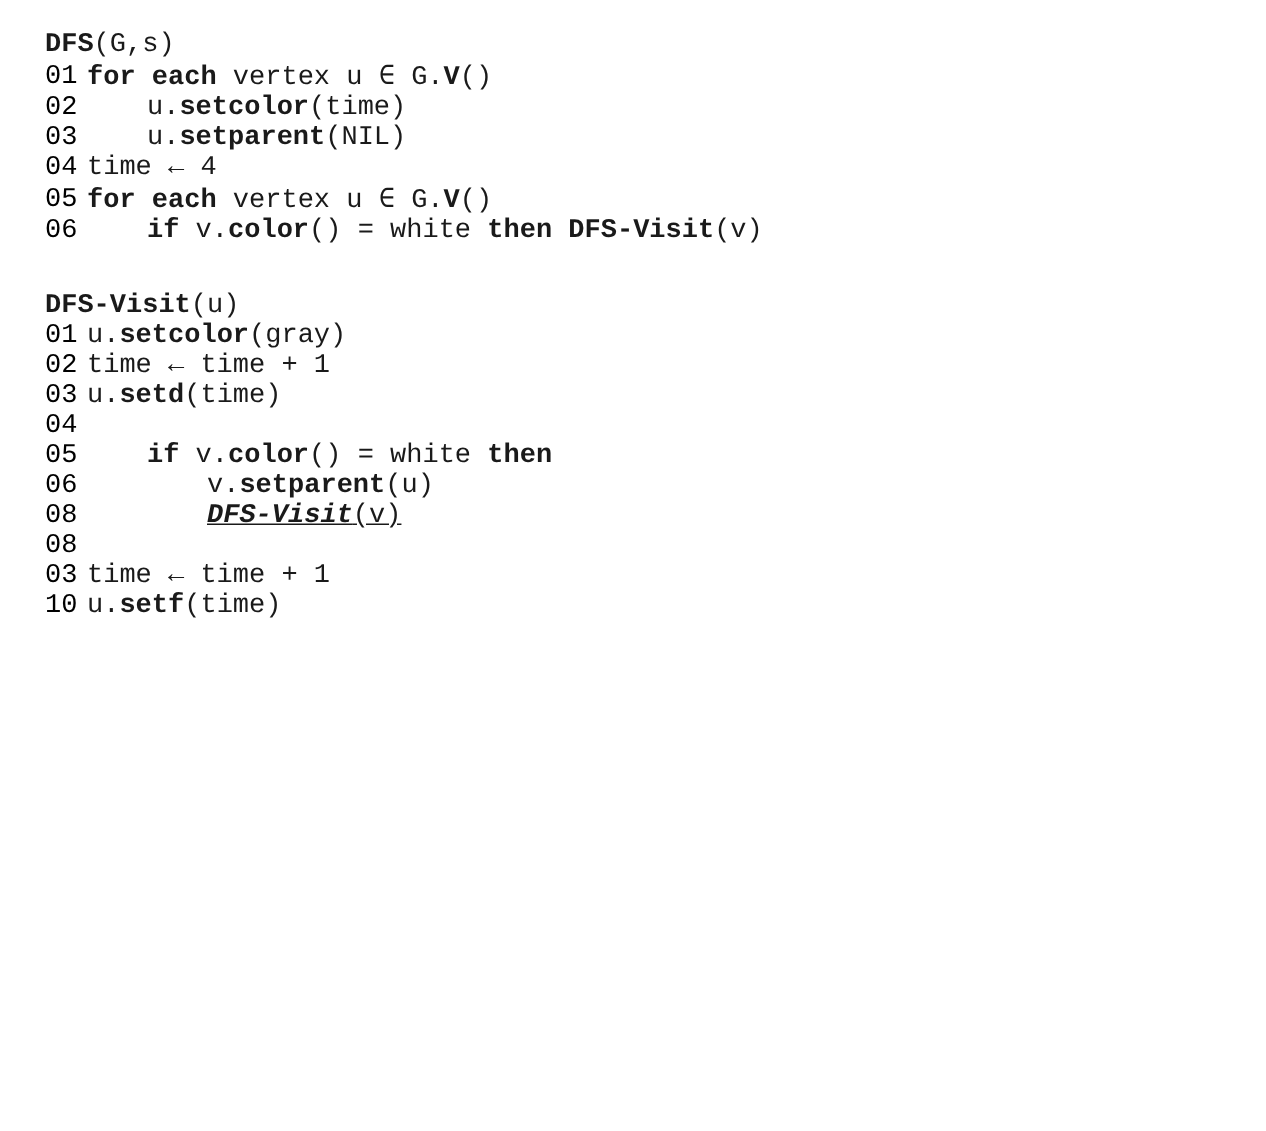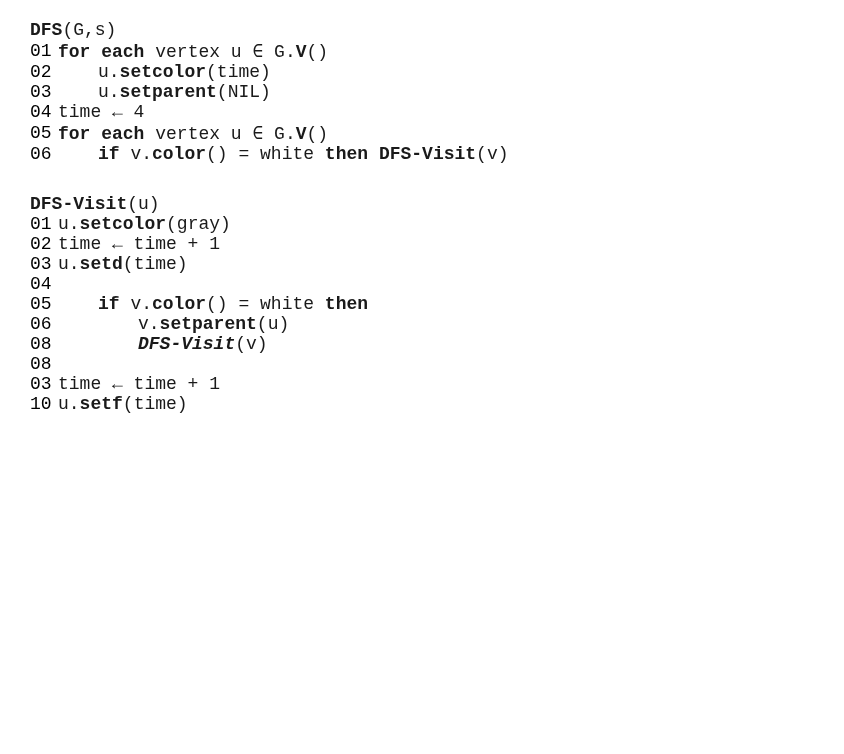--- a/index.html
+++ b/index.html
@@ -90,21 +90,21 @@
       <div class="line">
         <span class="line-num">05</span>
         <span style="padding-left: 40px;"><span style="font-weight: bold;">if</span><span> v.</span><span style="font-weight: bold;">color</span><span>() = white </span><span style="font-weight: bold;">then</span></span>
       </div>
       <div class="line">
         <span class="line-num">06</span>
         <span style="padding-left: 80px;"><span>v.</span><span style="font-weight: bold;">setparent</span><span>(u)</span></span>
       </div>
       <div class="line">
         <span class="line-num">08</span>
-        <span style="padding-left: 80px;"><span style="font-weight: bold; font-style: italic;">DFS-Visit</span><span>(v)</span></span>
+        <span style="padding-left: 80px; text-decoration: underline;"><span style="font-weight: bold; font-style: italic;">DFS-Visit</span><span>(v)</span></span>
       </div>
       <div class="line">
         <span class="line-num">08</span>
       </div>
       <div class="line">
         <span class="line-num">03</span>
         <span style="padding-left: 0px;"><span>time ← time + 1</span></span>
       </div>
       <div class="line">
         <span class="line-num">10</span>

